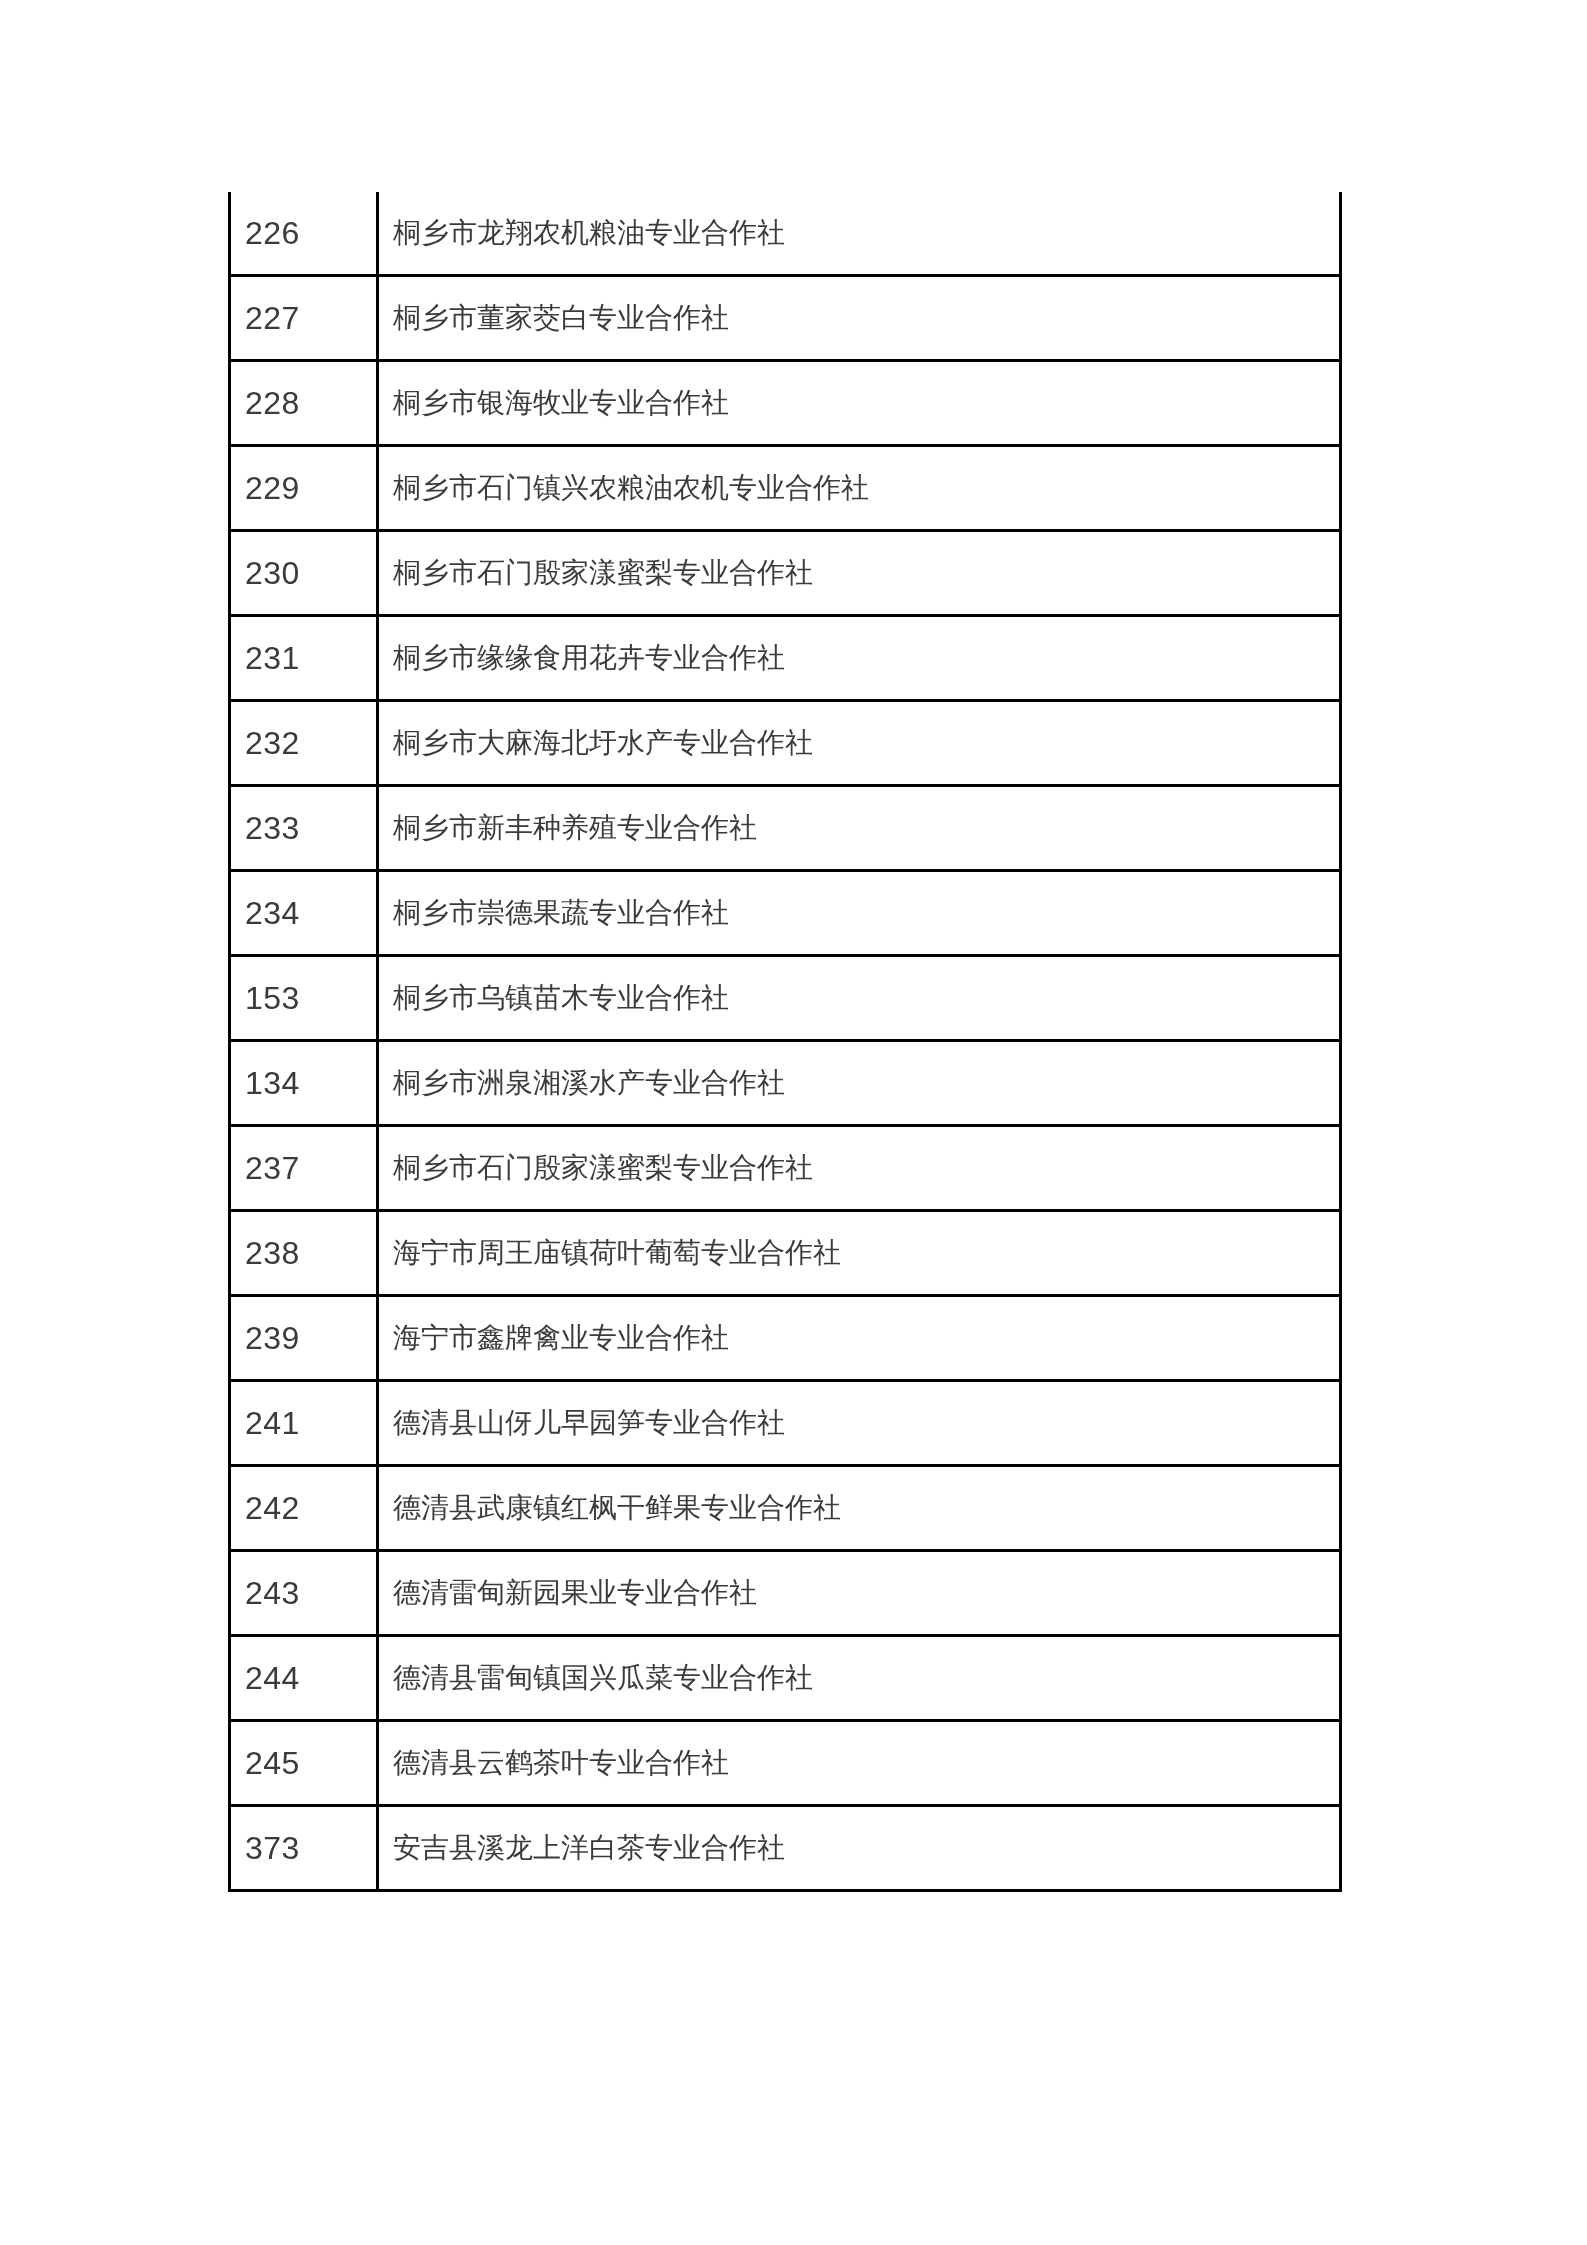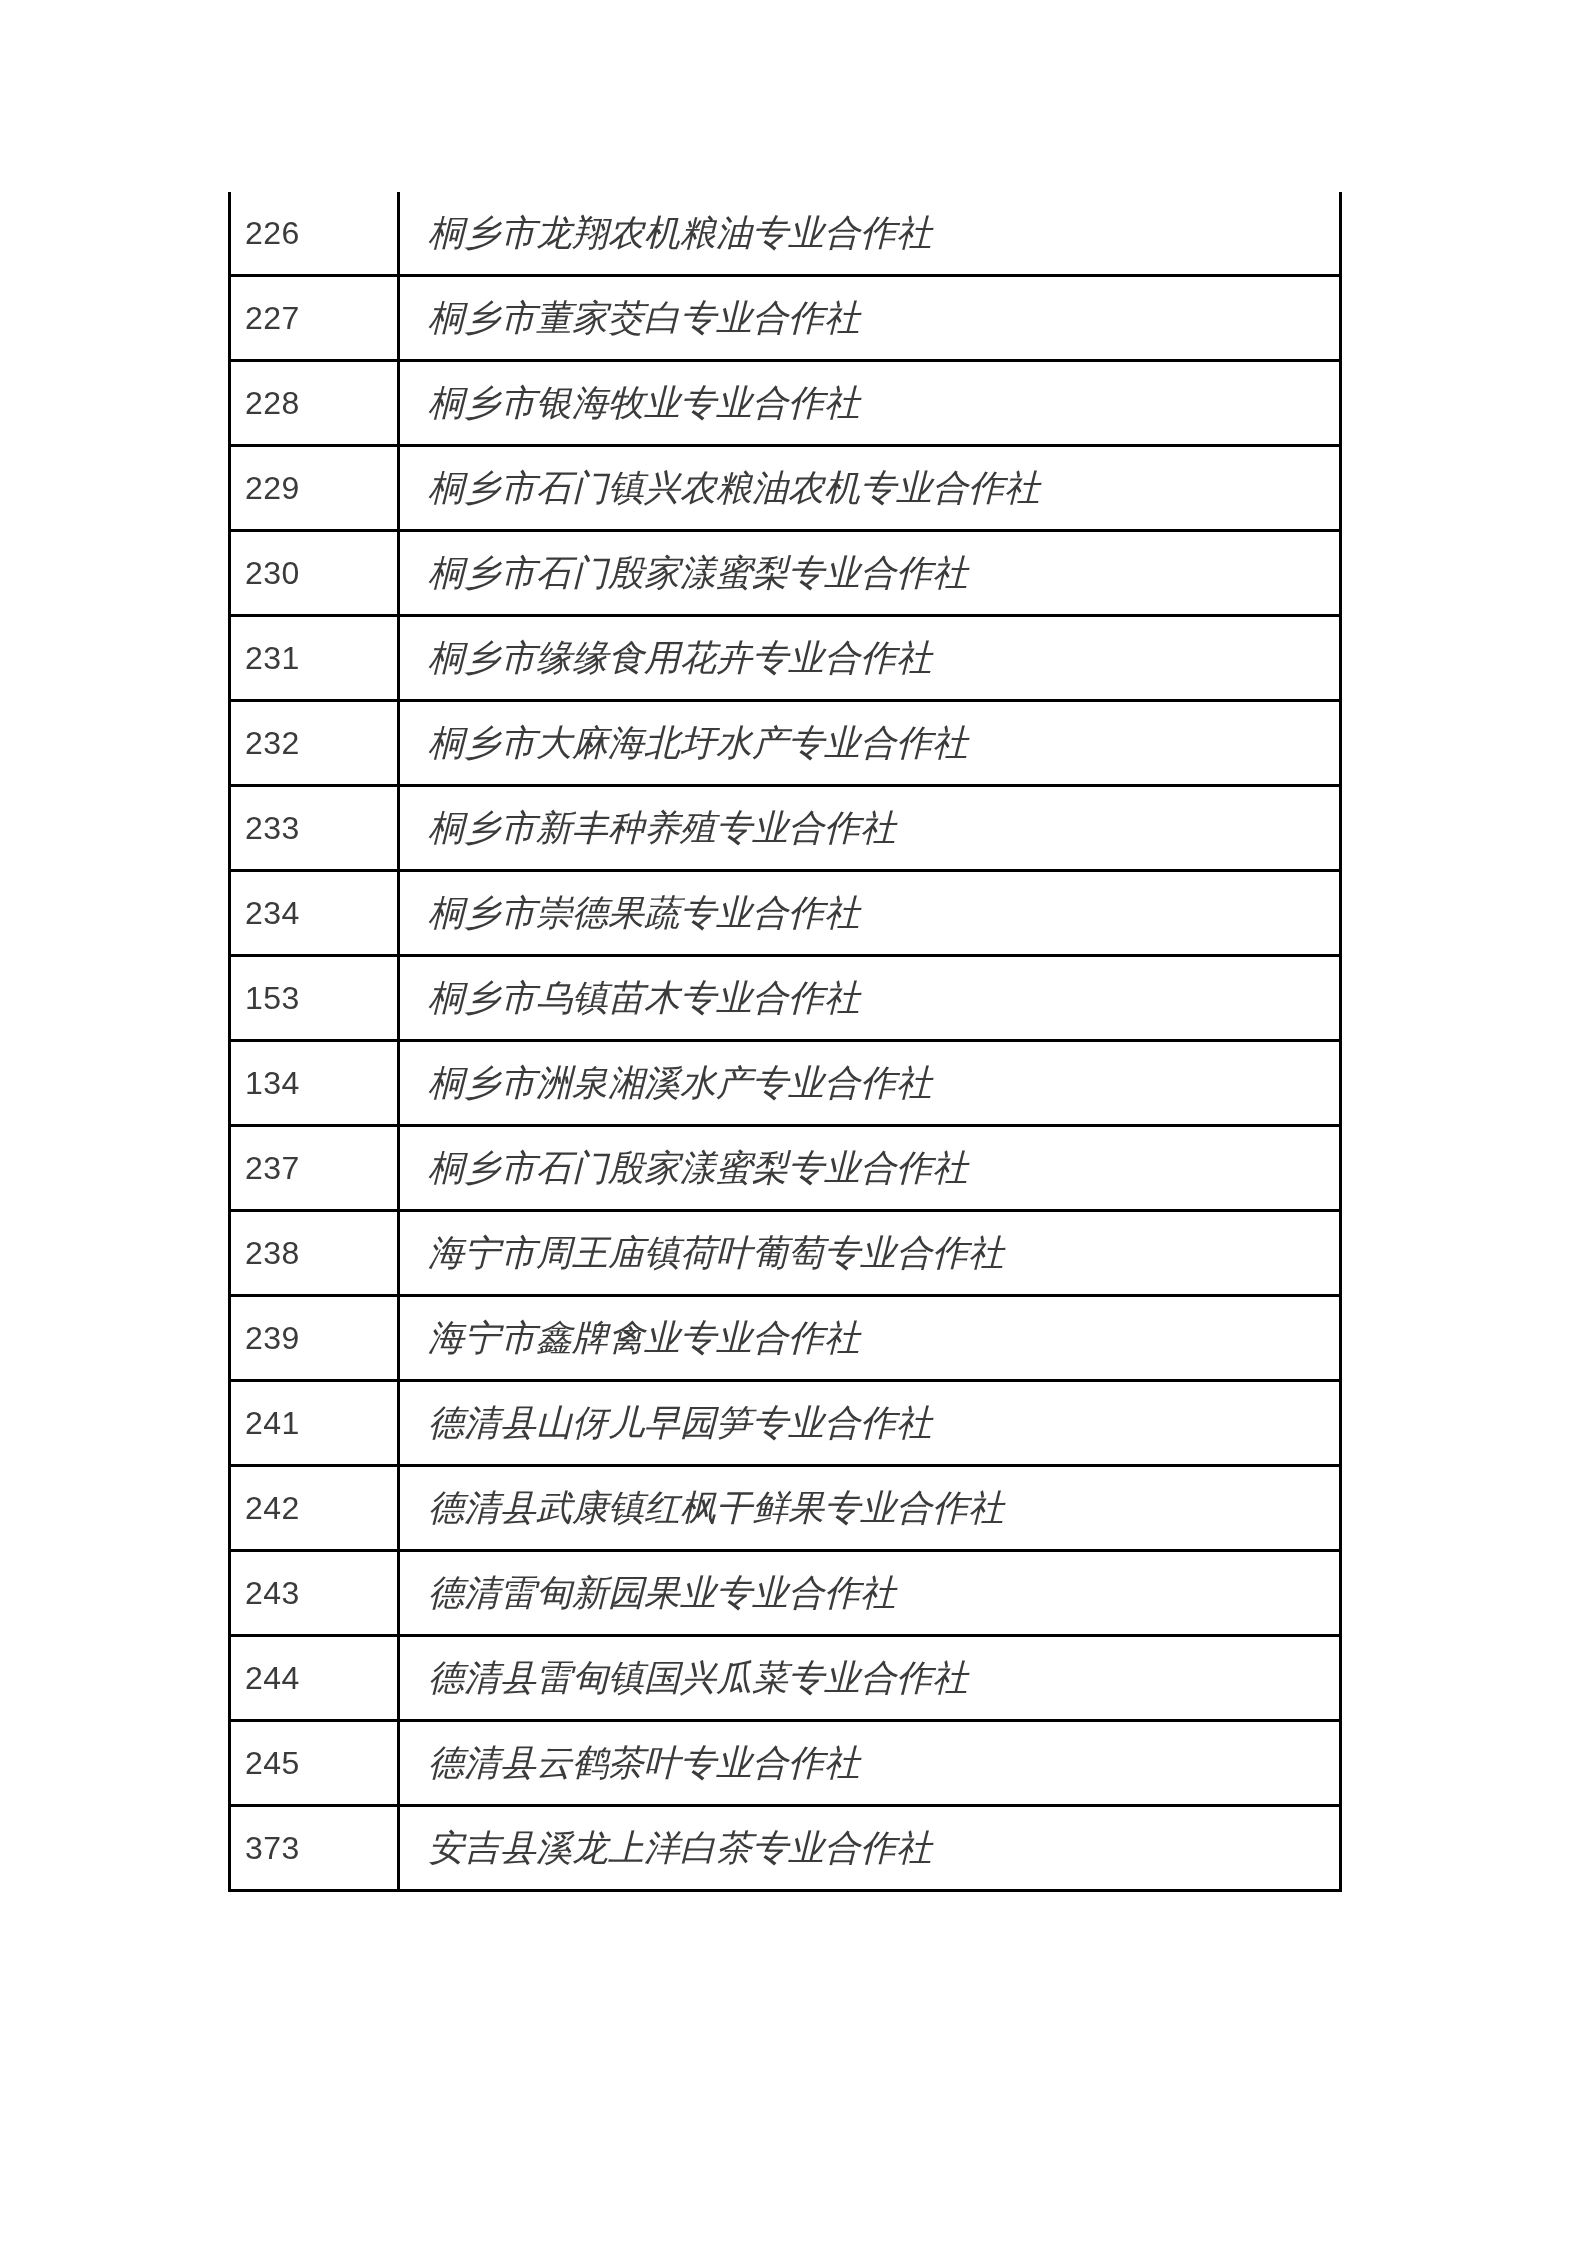--- a/index.html
+++ b/index.html
@@ -26,40 +26,39 @@
     
   }
   .coop-row {
     display: flex;
     height: 85px;
     box-sizing: border-box;
     border-bottom: 3px solid #000000;
     background: #ffffff;
   }
   .cell-num {
-    width: 169px;
+    width: 148px;
     box-sizing: border-box;
     border-right: 3px solid #000000;
     display: flex;
     align-items: center;
     padding-left: 14px;
     font-size: 32px;
     color: #3b3b3b;
     letter-spacing: 0.5px;
   }
   .cell-name {
     flex: 1;
     display: flex;
     align-items: center;
-    padding-left: 28px;
-    font-size: 36px;
+    padding-left: 14px;
+    font-size: 28px;
     color: #3b3b3b;
     white-space: nowrap;
     overflow: hidden;
-    font-style: italic;
   }
 </style>
 </head>
 <body>
 
 <div class="page">
   <div class="coop-table">
   <div class="coop-row">
     <div class="cell-num">226</div>
     <div class="cell-name">桐乡市龙翔农机粮油专业合作社</div>

